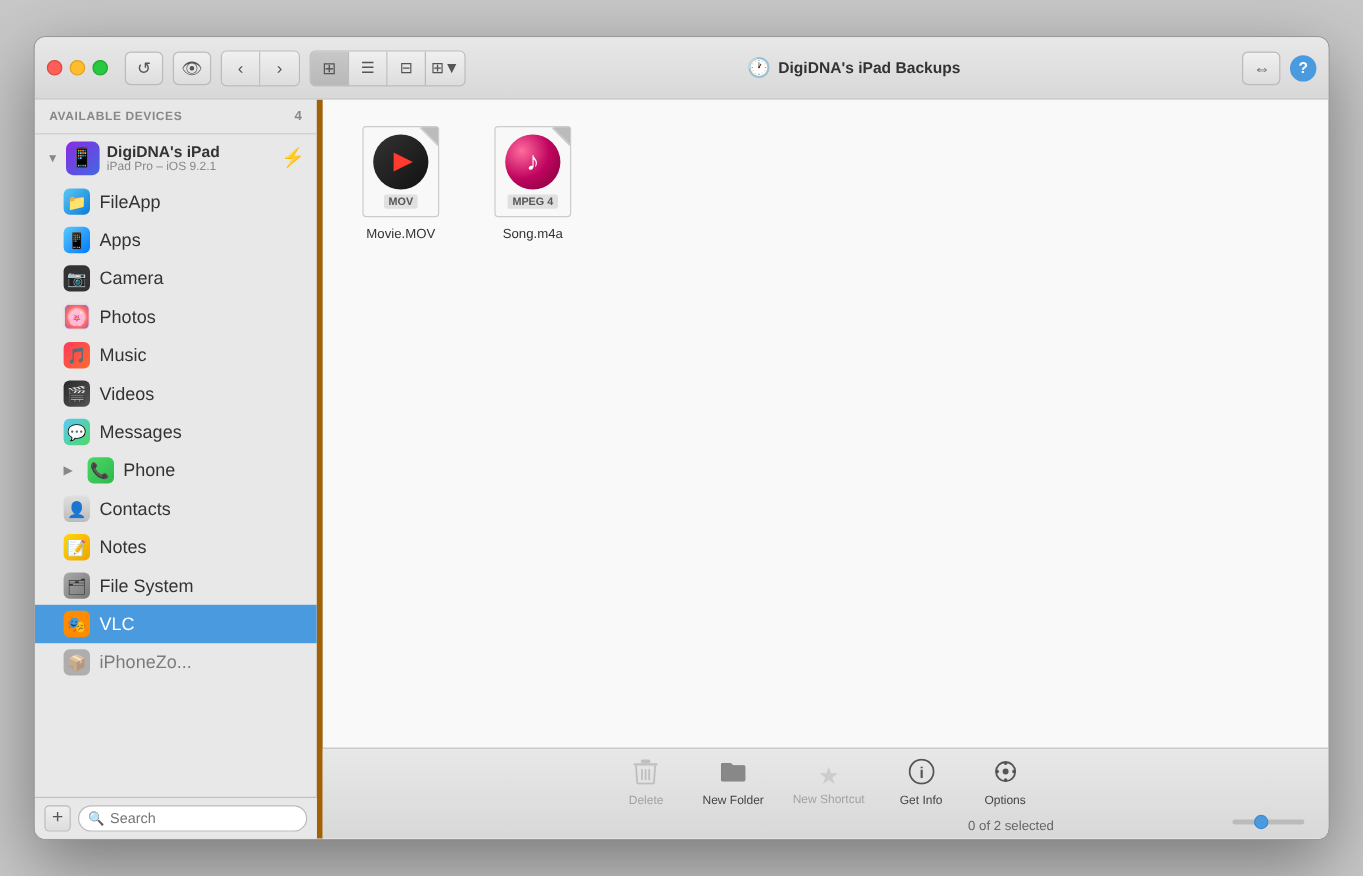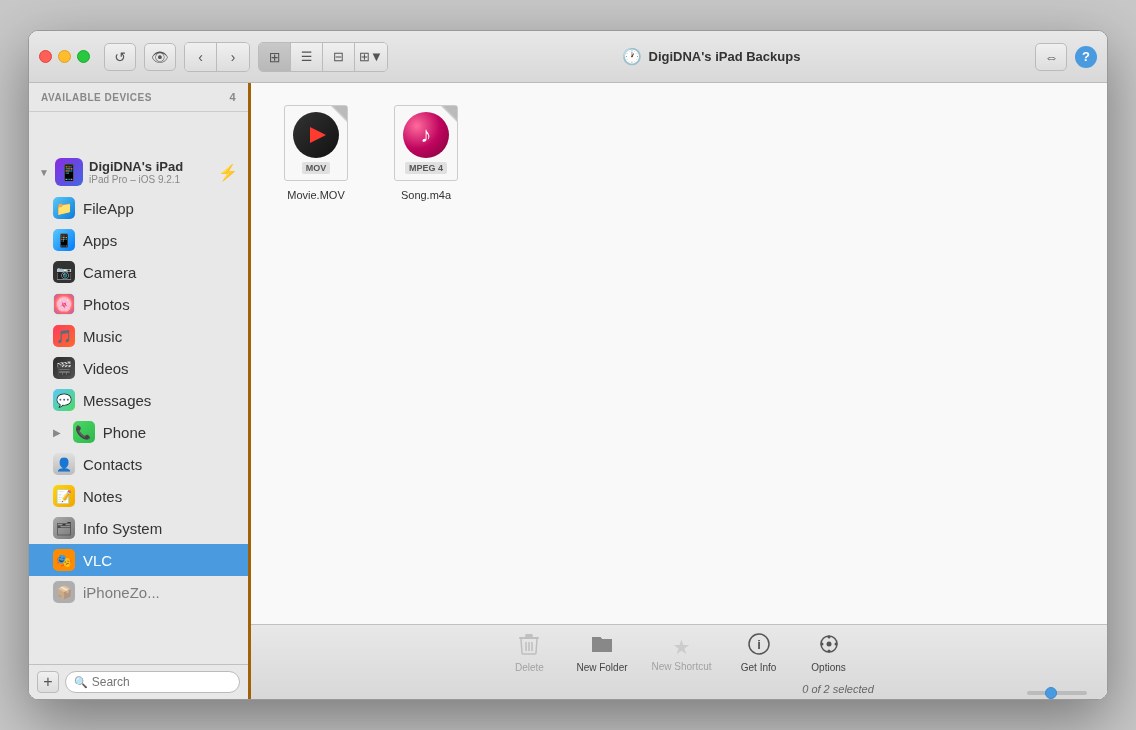--- a/index.html
+++ b/index.html
@@ -112,27 +112,26 @@
       cursor: pointer;
     }
     
     .main-area {
       display: flex;
       flex: 1;
       overflow: hidden;
     }
     
     .sidebar {
-      width: 222px;
+      width: 240px;
       background: #e8e8e8;
-      border-right: 3px solid #a16207;
+      border-right: 5px solid #a16207;
       display: flex;
       flex-direction: column;
       flex-shrink: 0;
-      gap: 40px;
     }
     .sidebar-header {
       display: flex;
       justify-content: space-between;
       align-items: center;
       padding: 8px 12px;
       font-size: 10px;
       font-weight: 700;
       color: #888;
       letter-spacing: 0.5px;
@@ -339,24 +338,23 @@
       font-size: 20px;
       color: #555;
     }
     .toolbar-btn-label {
       font-size: 10px;
       color: #444;
       white-space: nowrap;
     }
     .status-bar {
       display: flex;
-      align-items: flex-end;
+      align-items: flex-start;
       justify-content: space-between;
       padding: 2px 10px 4px;
-      font-style: italic;
     }
     .status-text {
       font-size: 11px;
       color: #666;
       flex: 1;
       text-align: center;
     }
     .zoom-slider {
       display: flex;
       align-items: center;
@@ -533,21 +531,21 @@
           <div class="app-icon icon-notes">
             <span style="font-size:13px;">📝</span>
           </div>
           <span class="app-label">Notes</span>
         </div>
 
         <div class="sidebar-app-item">
           <div class="app-icon" style="background: linear-gradient(135deg, #aaa, #777);">
             <span style="font-size:13px;">🗂</span>
           </div>
-          <span class="app-label">Info System</span>
+          <span class="app-label">File System</span>
         </div>
 
         <div class="sidebar-app-item selected">
           <div class="app-icon" style="background: #ff8c00; border-radius: 5px;">
             <span style="font-size:13px;">🎭</span>
           </div>
           <span class="app-label">VLC</span>
         </div>
 
         <div class="sidebar-app-item" style="opacity:0.6;">

